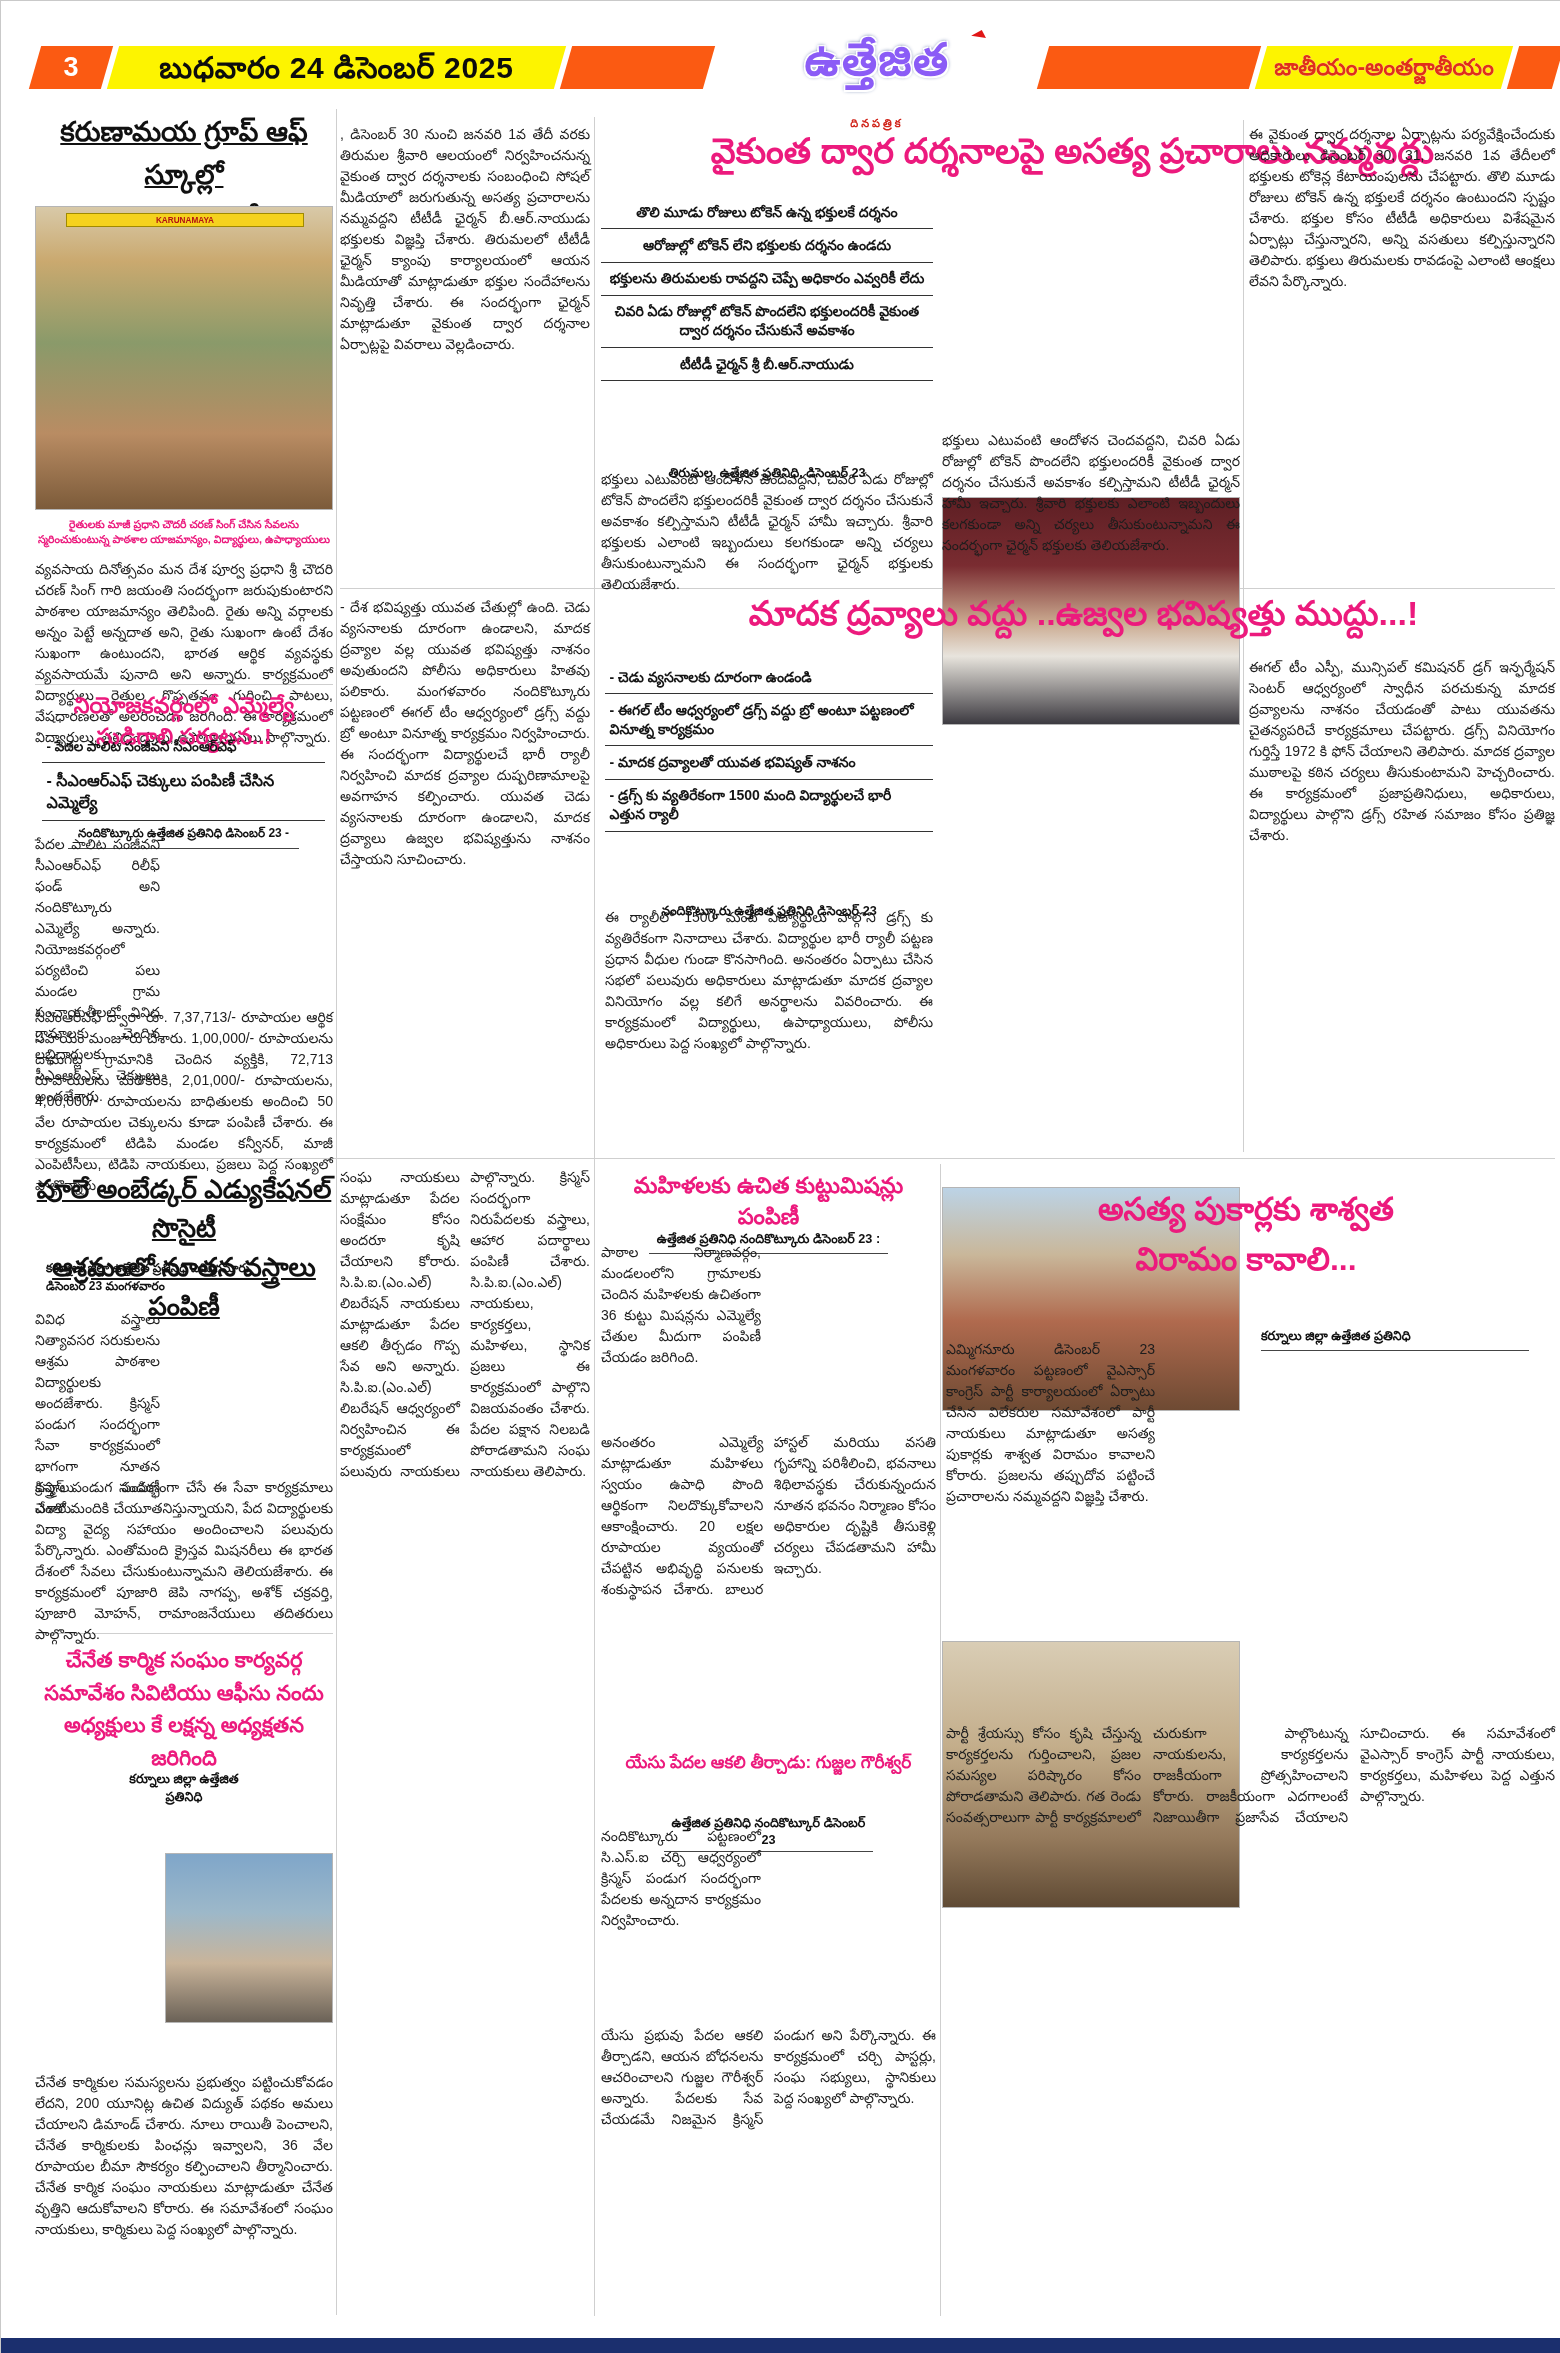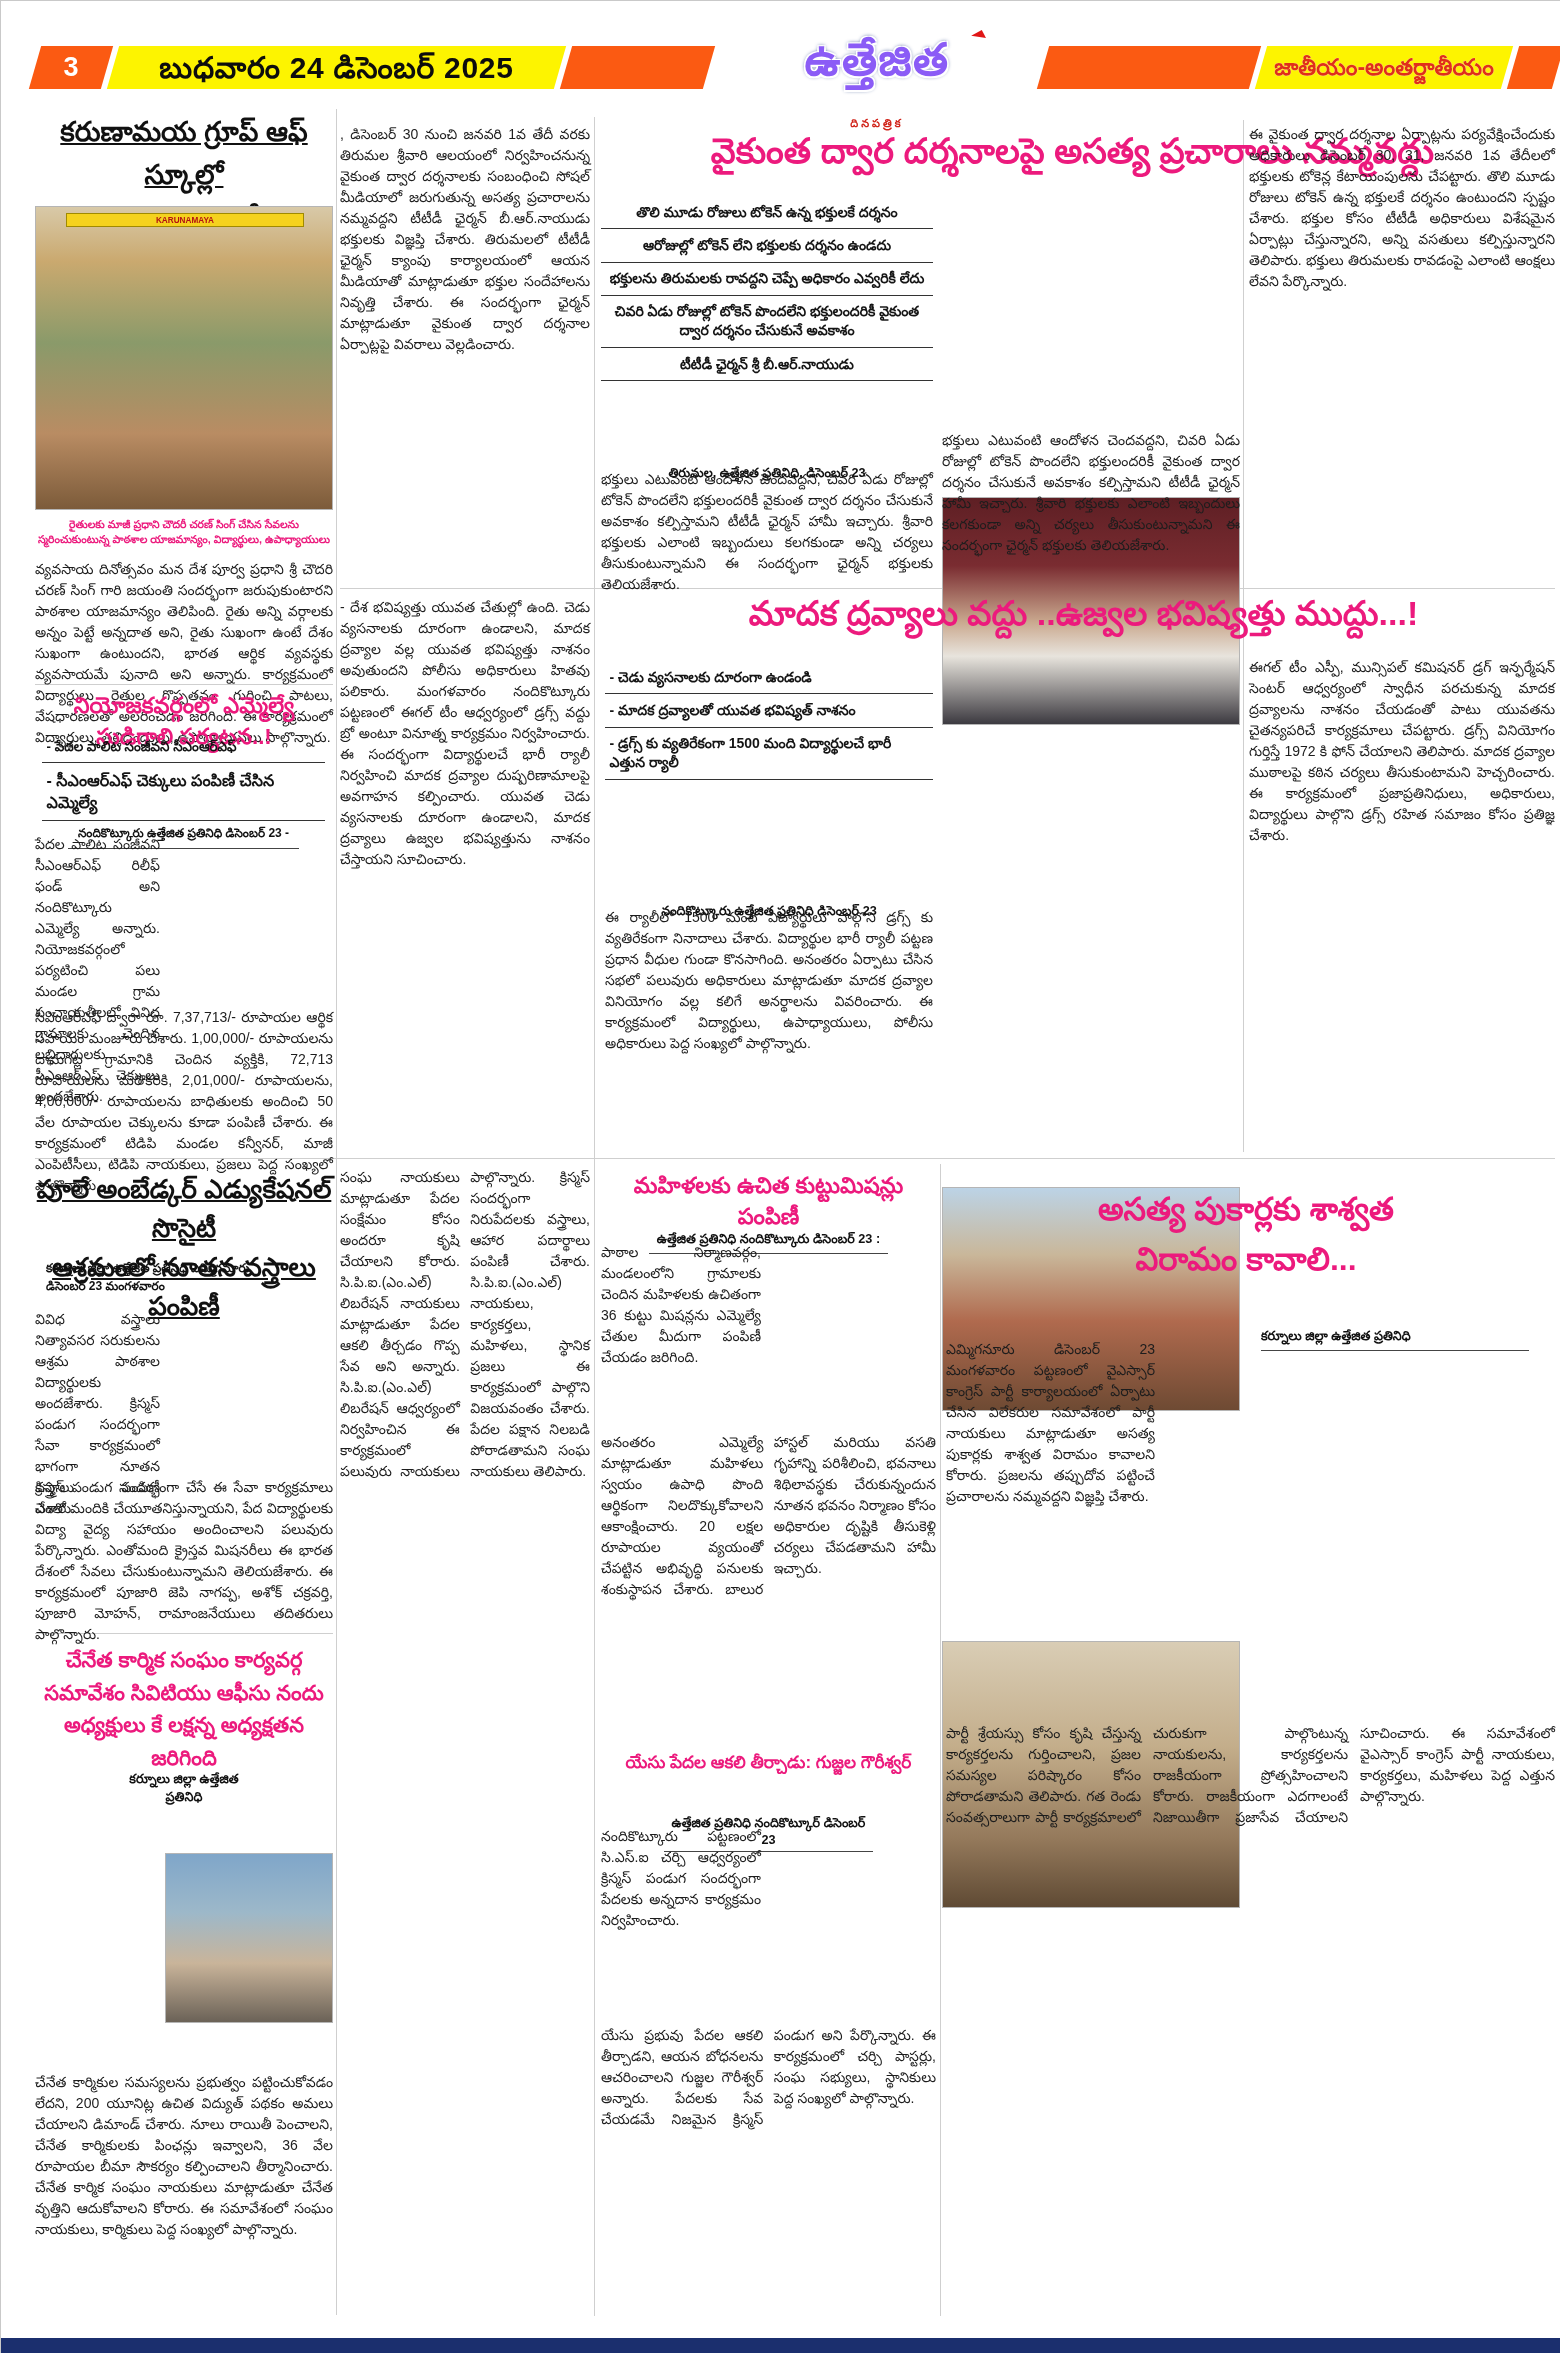--- a/index.html
+++ b/index.html
@@ -94,20 +94,21 @@
   <div class="abs dateline" style="left:600px;top:443px;width:332px;">తిరుమల, ఉత్తేజిత ప్రతినిధి, డిసెంబర్ 23</div>
   <div class="abs body" style="left:600px;top:468px;width:332px;height:112px;">భక్తులు ఎటువంటి ఆందోళన చెందవద్దని, చివరి ఏడు రోజుల్లో టోకెన్ పొందలేని భక్తులందరికీ వైకుంత ద్వార దర్శనం చేసుకునే అవకాశం కల్పిస్తామని టీటీడీ ఛైర్మన్ హామీ ఇచ్చారు. శ్రీవారి భక్తులకు ఎలాంటి ఇబ్బందులు కలగకుండా అన్ని చర్యలు తీసుకుంటున్నామని ఈ సందర్భంగా ఛైర్మన్ భక్తులకు తెలియజేశారు.</div>
   <div class="abs photo p-chair" style="left:941px;top:192px;width:298px;height:228px;"></div>
   <div class="abs body" style="left:941px;top:429px;width:298px;height:149px;">భక్తులు ఎటువంటి ఆందోళన చెందవద్దని, చివరి ఏడు రోజుల్లో టోకెన్ పొందలేని భక్తులందరికీ వైకుంత ద్వార దర్శనం చేసుకునే అవకాశం కల్పిస్తామని టీటీడీ ఛైర్మన్ హామీ ఇచ్చారు. శ్రీవారి భక్తులకు ఎలాంటి ఇబ్బందులు కలగకుండా అన్ని చర్యలు తీసుకుంటున్నామని ఈ సందర్భంగా ఛైర్మన్ భక్తులకు తెలియజేశారు.</div>
   <div class="abs body" style="left:1248px;top:123px;width:306px;height:458px;">ఈ వైకుంత ద్వార దర్శనాల ఏర్పాట్లను పర్యవేక్షించేందుకు అధికారులు డిసెంబర్ 30, 31, జనవరి 1వ తేదీలలో భక్తులకు టోకెన్ల కేటాయింపులను చేపట్టారు. తొలి మూడు రోజులు టోకెన్ ఉన్న భక్తులకే దర్శనం ఉంటుందని స్పష్టం చేశారు. భక్తుల కోసం టీటీడీ అధికారులు విశేషమైన ఏర్పాట్లు చేస్తున్నారని, అన్ని వసతులు కల్పిస్తున్నారని తెలిపారు. భక్తులు తిరుమలకు రావడంపై ఎలాంటి ఆంక్షలు లేవని పేర్కొన్నారు.</div>
 
   <div class="abs hl-pink" style="left:611px;top:593px;width:943px;font-size:34px;">మాదక ద్రవ్యాలు వద్దు ..ఉజ్వల భవిష్యత్తు ముద్దు...!</div>
   <div class="abs body" style="left:339px;top:596px;width:250px;height:555px;">- దేశ భవిష్యత్తు యువత చేతుల్లో ఉంది. చెడు వ్యసనాలకు దూరంగా ఉండాలని, మాదక ద్రవ్యాల వల్ల యువత భవిష్యత్తు నాశనం అవుతుందని పోలీసు అధికారులు హితవు పలికారు. మంగళవారం నందికొట్కూరు పట్టణంలో ఈగల్ టీం ఆధ్వర్యంలో డ్రగ్స్ వద్దు బ్రో అంటూ వినూత్న కార్యక్రమం నిర్వహించారు. ఈ సందర్భంగా విద్యార్థులచే భారీ ర్యాలీ నిర్వహించి మాదక ద్రవ్యాల దుష్పరిణామాలపై అవగాహన కల్పించారు. యువత చెడు వ్యసనాలకు దూరంగా ఉండాలని, మాదక ద్రవ్యాలు ఉజ్వల భవిష్యత్తును నాశనం చేస్తాయని సూచించారు.</div>
   <div class="abs pts" style="left:604px;top:660px;width:328px;">
     <div class="pt">-  చెడు వ్యసనాలకు దూరంగా ఉండండి</div>
+    <div class="pt">- ఈగల్ టీం ఆధ్వర్యంలో డ్రగ్స్ వద్దు బ్రో అంటూ పట్టణంలో వినూత్న కార్యక్రమం</div>
     <div class="pt">- మాదక ద్రవ్యాలతో యువత భవిష్యత్ నాశనం</div>
     <div class="pt">- డ్రగ్స్ కు వ్యతిరేకంగా 1500 మంది విద్యార్థులచే భారీ ఎత్తున ర్యాలీ</div>
   </div>
   <div class="abs dateline" style="left:604px;top:881px;width:328px;">నందికొట్కూరు ఉత్తేజిత ప్రతినిధి డిసెంబర్ 23</div>
   <div class="abs body" style="left:604px;top:906px;width:328px;height:246px;">ఈ ర్యాలీలో 1500 మంది విద్యార్థులు పాల్గొని డ్రగ్స్ కు వ్యతిరేకంగా నినాదాలు చేశారు. విద్యార్థుల భారీ ర్యాలీ పట్టణ ప్రధాన వీధుల గుండా కొనసాగింది. అనంతరం ఏర్పాటు చేసిన సభలో పలువురు అధికారులు మాట్లాడుతూ మాదక ద్రవ్యాల వినియోగం వల్ల కలిగే అనర్థాలను వివరించారు. ఈ కార్యక్రమంలో విద్యార్థులు, ఉపాధ్యాయులు, పోలీసు అధికారులు పెద్ద సంఖ్యలో పాల్గొన్నారు.</div>
   <div class="abs photo p-garland" style="left:941px;top:654px;width:298px;height:224px;"></div>
   <div class="abs photo p-rally" style="left:941px;top:884px;width:298px;height:267px;"></div>
   <div class="abs body" style="left:1248px;top:656px;width:306px;height:496px;">ఈగల్ టీం ఎస్పీ, మున్సిపల్ కమిషనర్ డ్రగ్ ఇన్ఫర్మేషన్ సెంటర్ ఆధ్వర్యంలో స్వాధీన పరచుకున్న మాదక ద్రవ్యాలను నాశనం చేయడంతో పాటు యువతను చైతన్యపరిచే కార్యక్రమాలు చేపట్టారు. డ్రగ్స్ వినియోగం గుర్తిస్తే 1972 కి ఫోన్ చేయాలని తెలిపారు. మాదక ద్రవ్యాల ముఠాలపై కఠిన చర్యలు తీసుకుంటామని హెచ్చరించారు. ఈ కార్యక్రమంలో ప్రజాప్రతినిధులు, అధికారులు, విద్యార్థులు పాల్గొని డ్రగ్స్ రహిత సమాజం కోసం ప్రతిజ్ఞ చేశారు.</div>
 
   <div class="abs hl-pink" style="left:34px;top:692px;width:298px;font-size:22.4px;">నియోజకవర్గంలో ఎమ్మెల్యే సుడిగాలి పర్యటన..!</div>

